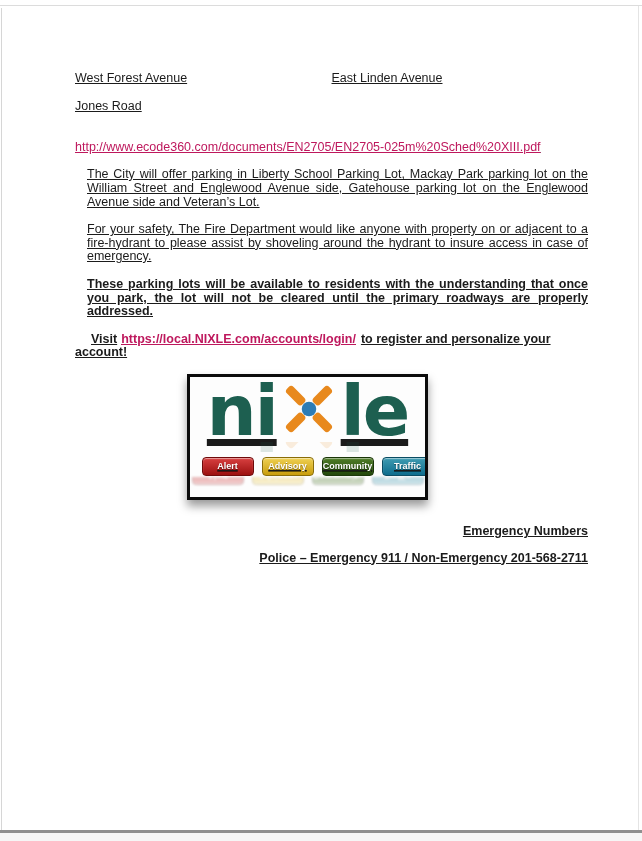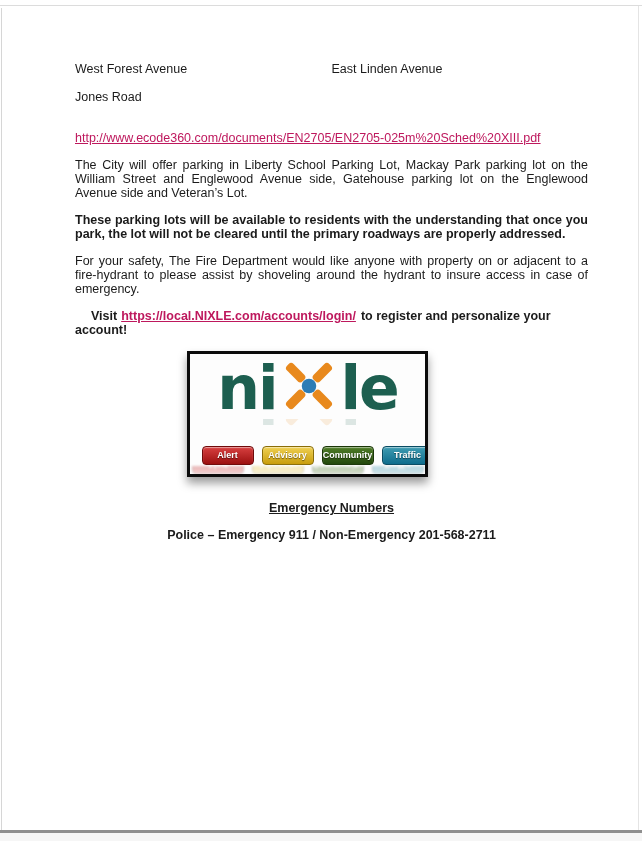--- a/index.html
+++ b/index.html
@@ -17,32 +17,33 @@
   }
   
   .edge-top    { position:absolute; left:0; right:0; top:5px; height:1px; background:#dcdcdc; }
   .edge-left   { position:absolute; left:1px; top:8px; bottom:10px; width:1px; background:#d6d6d6; }
   .edge-right  { position:absolute; right:3px; top:6px; bottom:10px; width:1px; background:#e4e4e4; }
   .edge-bottom { position:absolute; left:0; right:0; bottom:0; height:8px; background:#f6f6f6; border-top:3px solid #8f8f8f; }
 
   .content {
     position: absolute;
     left: 75px;
-    top: 63px;
+    top: 72px;
     width: 513px;
+    text-decoration: underline;
   }
   .para { margin: 0 0 14px 0; }
-  .just { text-align: justify; }
+  .just { text-align: justify; margin-left: 12px; }
   .bold { font-weight: bold; }
   .street-row { display: flex; margin: 0 0 14px 0; }
   .street-cell { width: 265px; }
   a.doclink { color: #be185d; text-decoration: underline; }
   .visit-prefix { margin-right: 4px; margin-left: 16px; }
   .visit-suffix { margin-left: 5px; }
-  .centered { text-align: center; }
+  .centered { text-align: right; }
   .heading-underline { text-decoration: underline; }
 
   
   .nixle-frame {
     margin: 10px 0 25px 112px;
     width: 235px;
     height: 120px;
     border: 3px solid #0b0b0b;
     background: #fdfdfd;
     box-shadow: 0 6px 9px rgba(0,0,0,0.40);
@@ -54,37 +55,37 @@
   .nixle-word {
     display: flex;
     align-items: flex-end;
     justify-content: center;
     height: 62px;
     margin-top: 3px;
   }
   .nixle-letters {
     font-family: "DejaVu Sans", sans-serif;
     font-weight: bold;
-    font-size: 60px;
+    font-size: 70px;
     line-height: 62px;
     color: #1d5f50;
     letter-spacing: -2px;
   }
   .nixle-x-svg { width: 58px; height: 58px; margin: 0 3px 4px 3px; }
   .nixle-reflect {
     height: 15px;
     overflow: hidden;
     opacity: 0.14;
     transform: scaleY(-1);
     filter: blur(0.6px);
   }
   .nixle-buttons {
     display: flex;
     gap: 8px;
-    margin-top: 12px;
+    margin-top: 0;
     padding-left: 20px;
   }
   .nixle-btn {
     width: 50px;
     height: 17px;
     border-radius: 4px;
     display: flex;
     align-items: center;
     justify-content: center;
     color: #ffffff;
@@ -127,23 +128,23 @@
     <div class="street-row">
       <span class="street-cell">Jones Road</span>
     </div>
 
     <p class="para"><br>
       <a class="doclink" href="#" title="http://www.ecode360.com/documents/EN2705/EN2705-025m%20Sched%20XIII.pdf">http://www.ecode360.com/documents/EN2705/EN2705-025m%20Sched%20XIII.pdf</a>
     </p>
 
     <p class="para just">The City will offer parking in Liberty School Parking Lot, Mackay Park parking lot on the William Street and Englewood Avenue side, Gatehouse parking lot on the Englewood Avenue side and Veteran’s Lot.</p>
 
+    <p class="para just">For your safety, The Fire Department would like anyone with property on or adjacent to a fire-hydrant to please assist by shoveling around the hydrant to insure access in case of emergency.</p>
+
     <p class="para just bold">These parking lots will be available to residents with the understanding that once you park, the lot will not be cleared until the primary roadways are properly addressed.</p>
-
-    <p class="para just">For your safety, The Fire Department would like anyone with property on or adjacent to a fire-hydrant to please assist by shoveling around the hydrant to insure access in case of emergency.</p>
 
 
     <p class="para bold"><span class="visit-prefix">Visit</span><a class="doclink" href="#" title="https://local.NIXLE.com/accounts/login/">https://local.NIXLE.com/accounts/login/</a><span class="visit-suffix">to register and personalize your account!</span>
     </p>
 
     <div class="nixle-frame">
       <div class="nixle-word">
         <span class="nixle-letters">ni</span>
         <svg class="nixle-x-svg" viewBox="0 0 100 100">
           <g fill="#e8891d">

